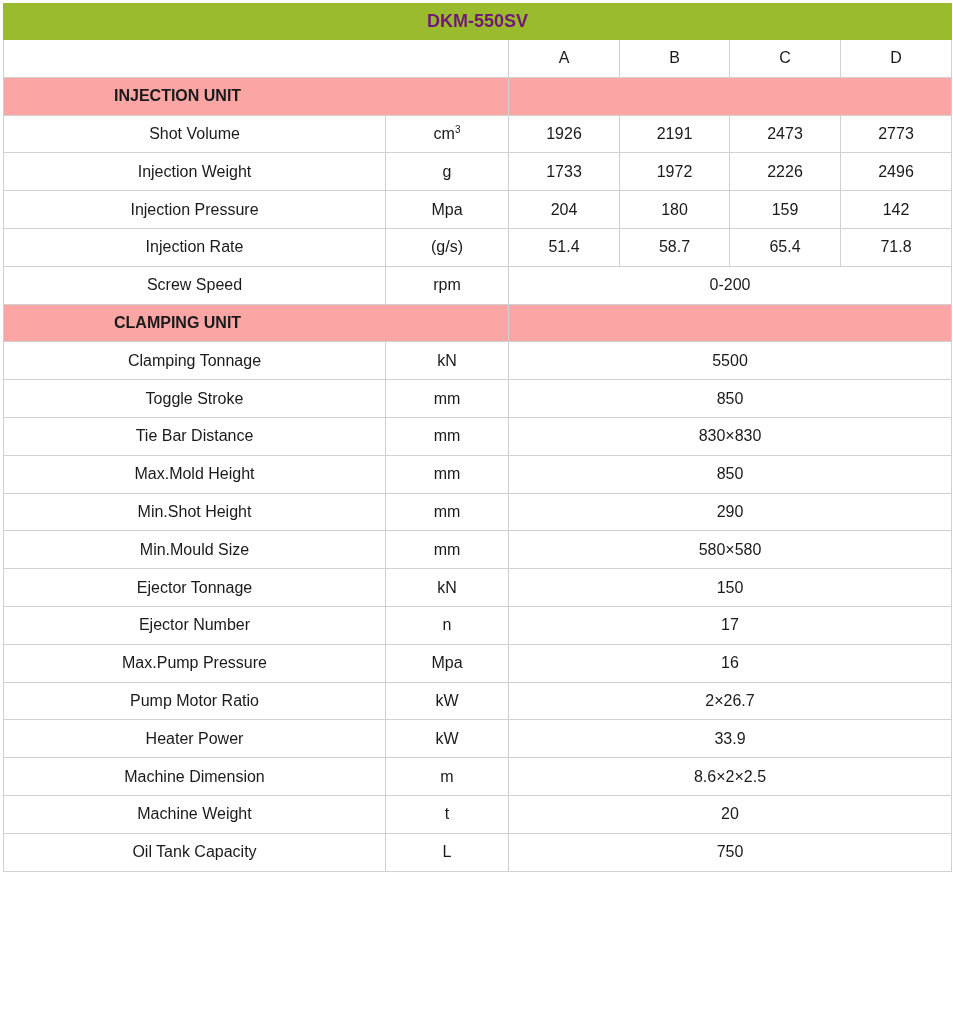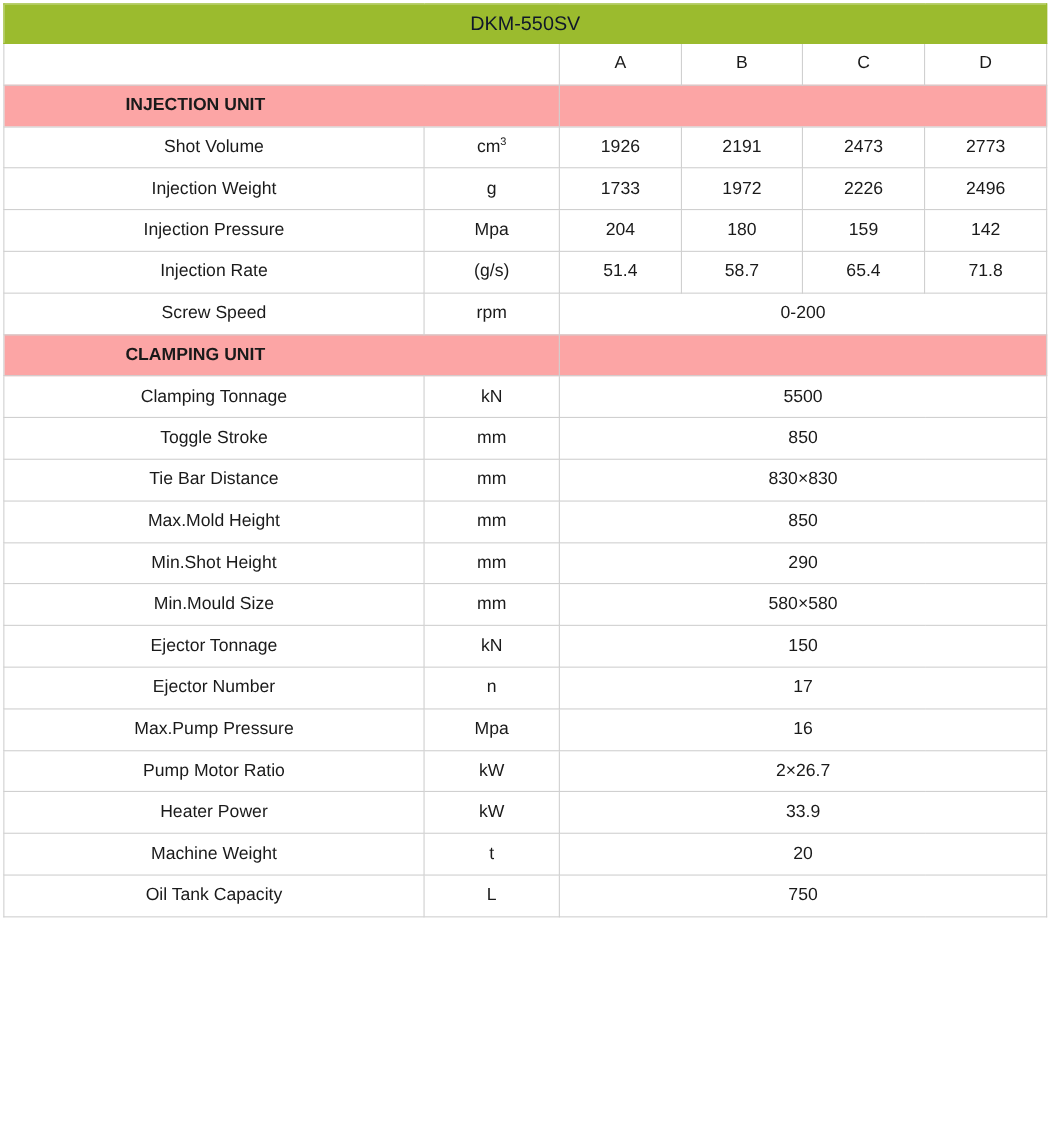--- a/index.html
+++ b/index.html
@@ -1,20 +1,20 @@
 <!DOCTYPE html>
 <html><head>
 <meta charset="utf-8">
 <style>
   html, body { margin: 0; padding: 0; background: #ffffff; }
   body { width: 953px; height: 1024px; overflow: hidden; font-family: "Liberation Sans", sans-serif; }
   .wrap { position: absolute; left: 3px; top: 3px; width: 948px; }
   table { border-collapse: collapse; width: 948px; table-layout: fixed; color: #1a1a1a; }
   td { border: 1px solid #d0d0d0; text-align: center; font-size: 16px; padding: 0; height: 36.8px; }
-  .title td { background: #9bbb2e; color: #0f172a; font-weight: normal; font-size: 18px; height: 35px; border-color: #9bbb2e; }
+  .title td { background: #9bbb2e; color: #701a75; font-weight: bold; font-size: 18px; height: 35px; border-color: #9bbb2e; }
   .section td { background: #fca5a5; font-weight: bold; font-size: 16px; }
   .section td.sec-label { text-align: left; padding-left: 110px; }
   .section td.sec-label.others { padding-left: 146px; }
   sup { font-size: 10px; vertical-align: super; line-height: 0; }
 </style>
 </head>
 <body>
 
 <div class="wrap">
 <table>
@@ -131,20 +131,25 @@
           <td>Pump Motor Ratio</td>
           <td>kW</td>
           <td colspan="4">2×26.7</td>
         </tr>
         <tr>
           <td>Heater Power</td>
           <td>kW</td>
           <td colspan="4">33.9</td>
         </tr>
         <tr>
+          <td>Machine Dimension</td>
+          <td>m</td>
+          <td colspan="4">8.6×2×2.5</td>
+        </tr>
+        <tr>
           <td>Machine Weight</td>
           <td>t</td>
           <td colspan="4">20</td>
         </tr>
         <tr>
           <td>Oil Tank Capacity</td>
           <td>L</td>
           <td colspan="4">750</td>
         </tr>
       </tbody>

